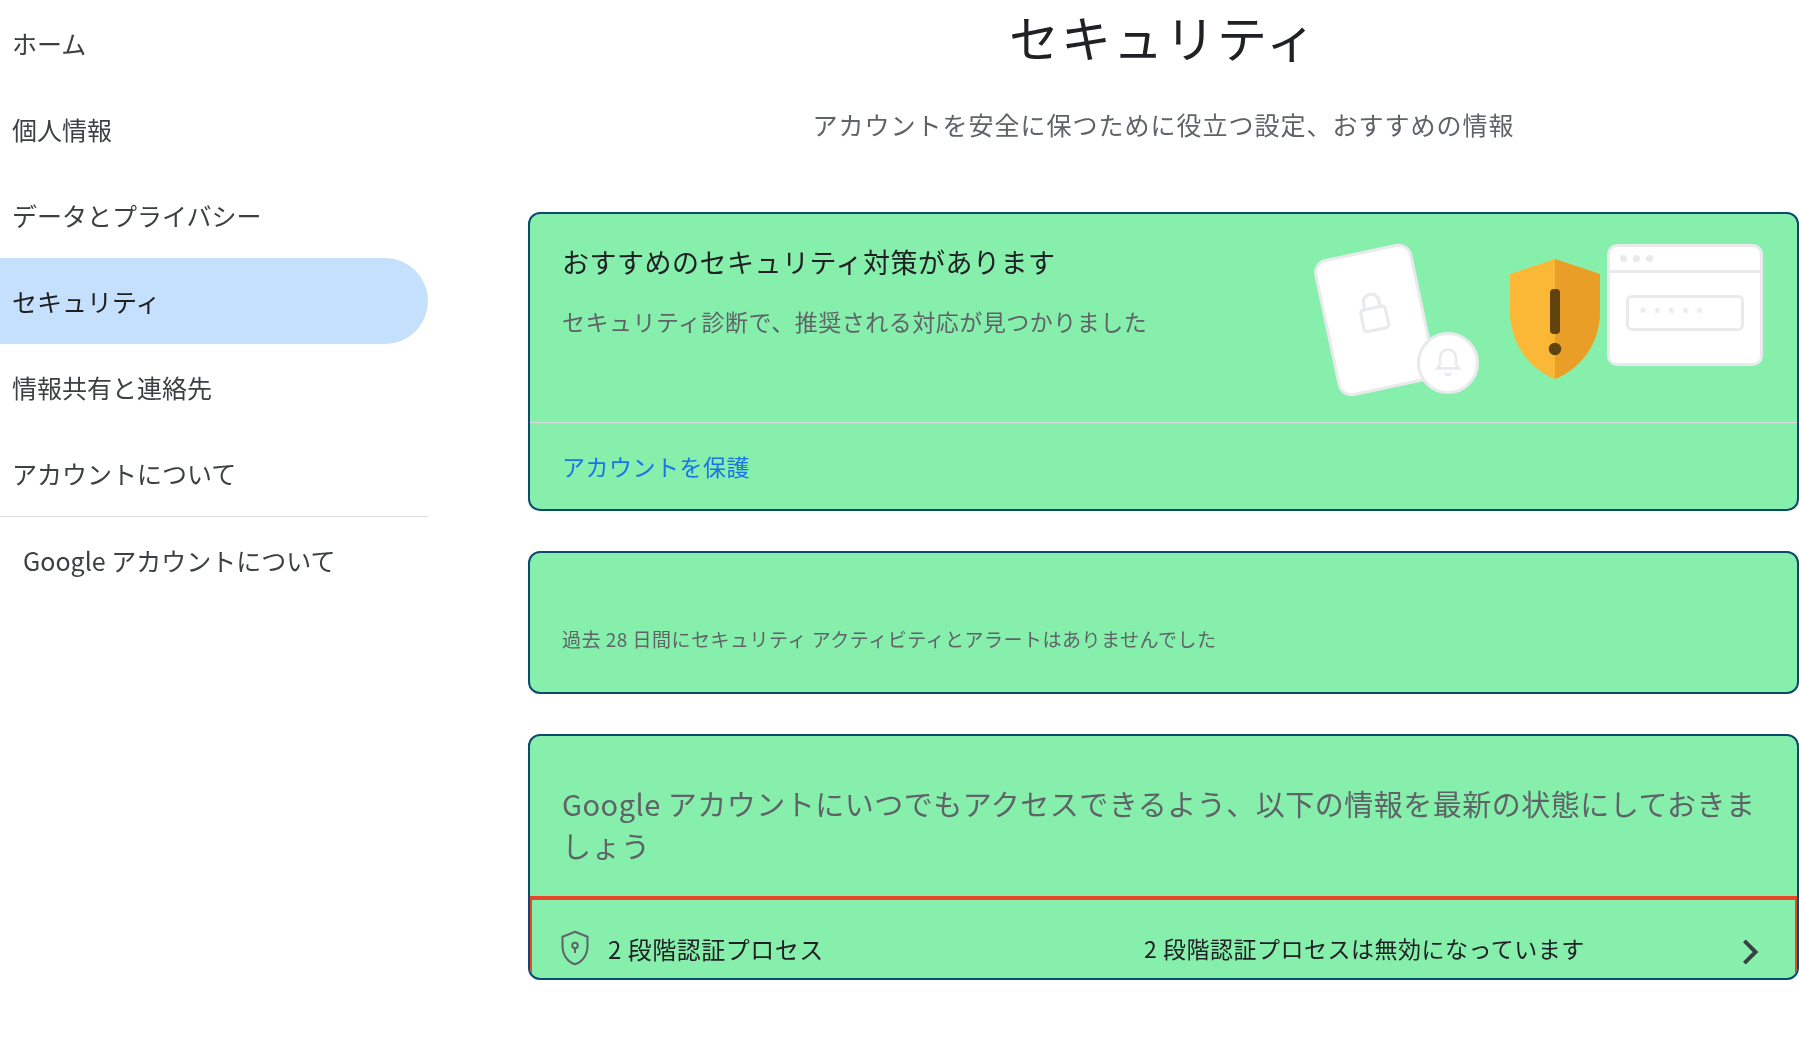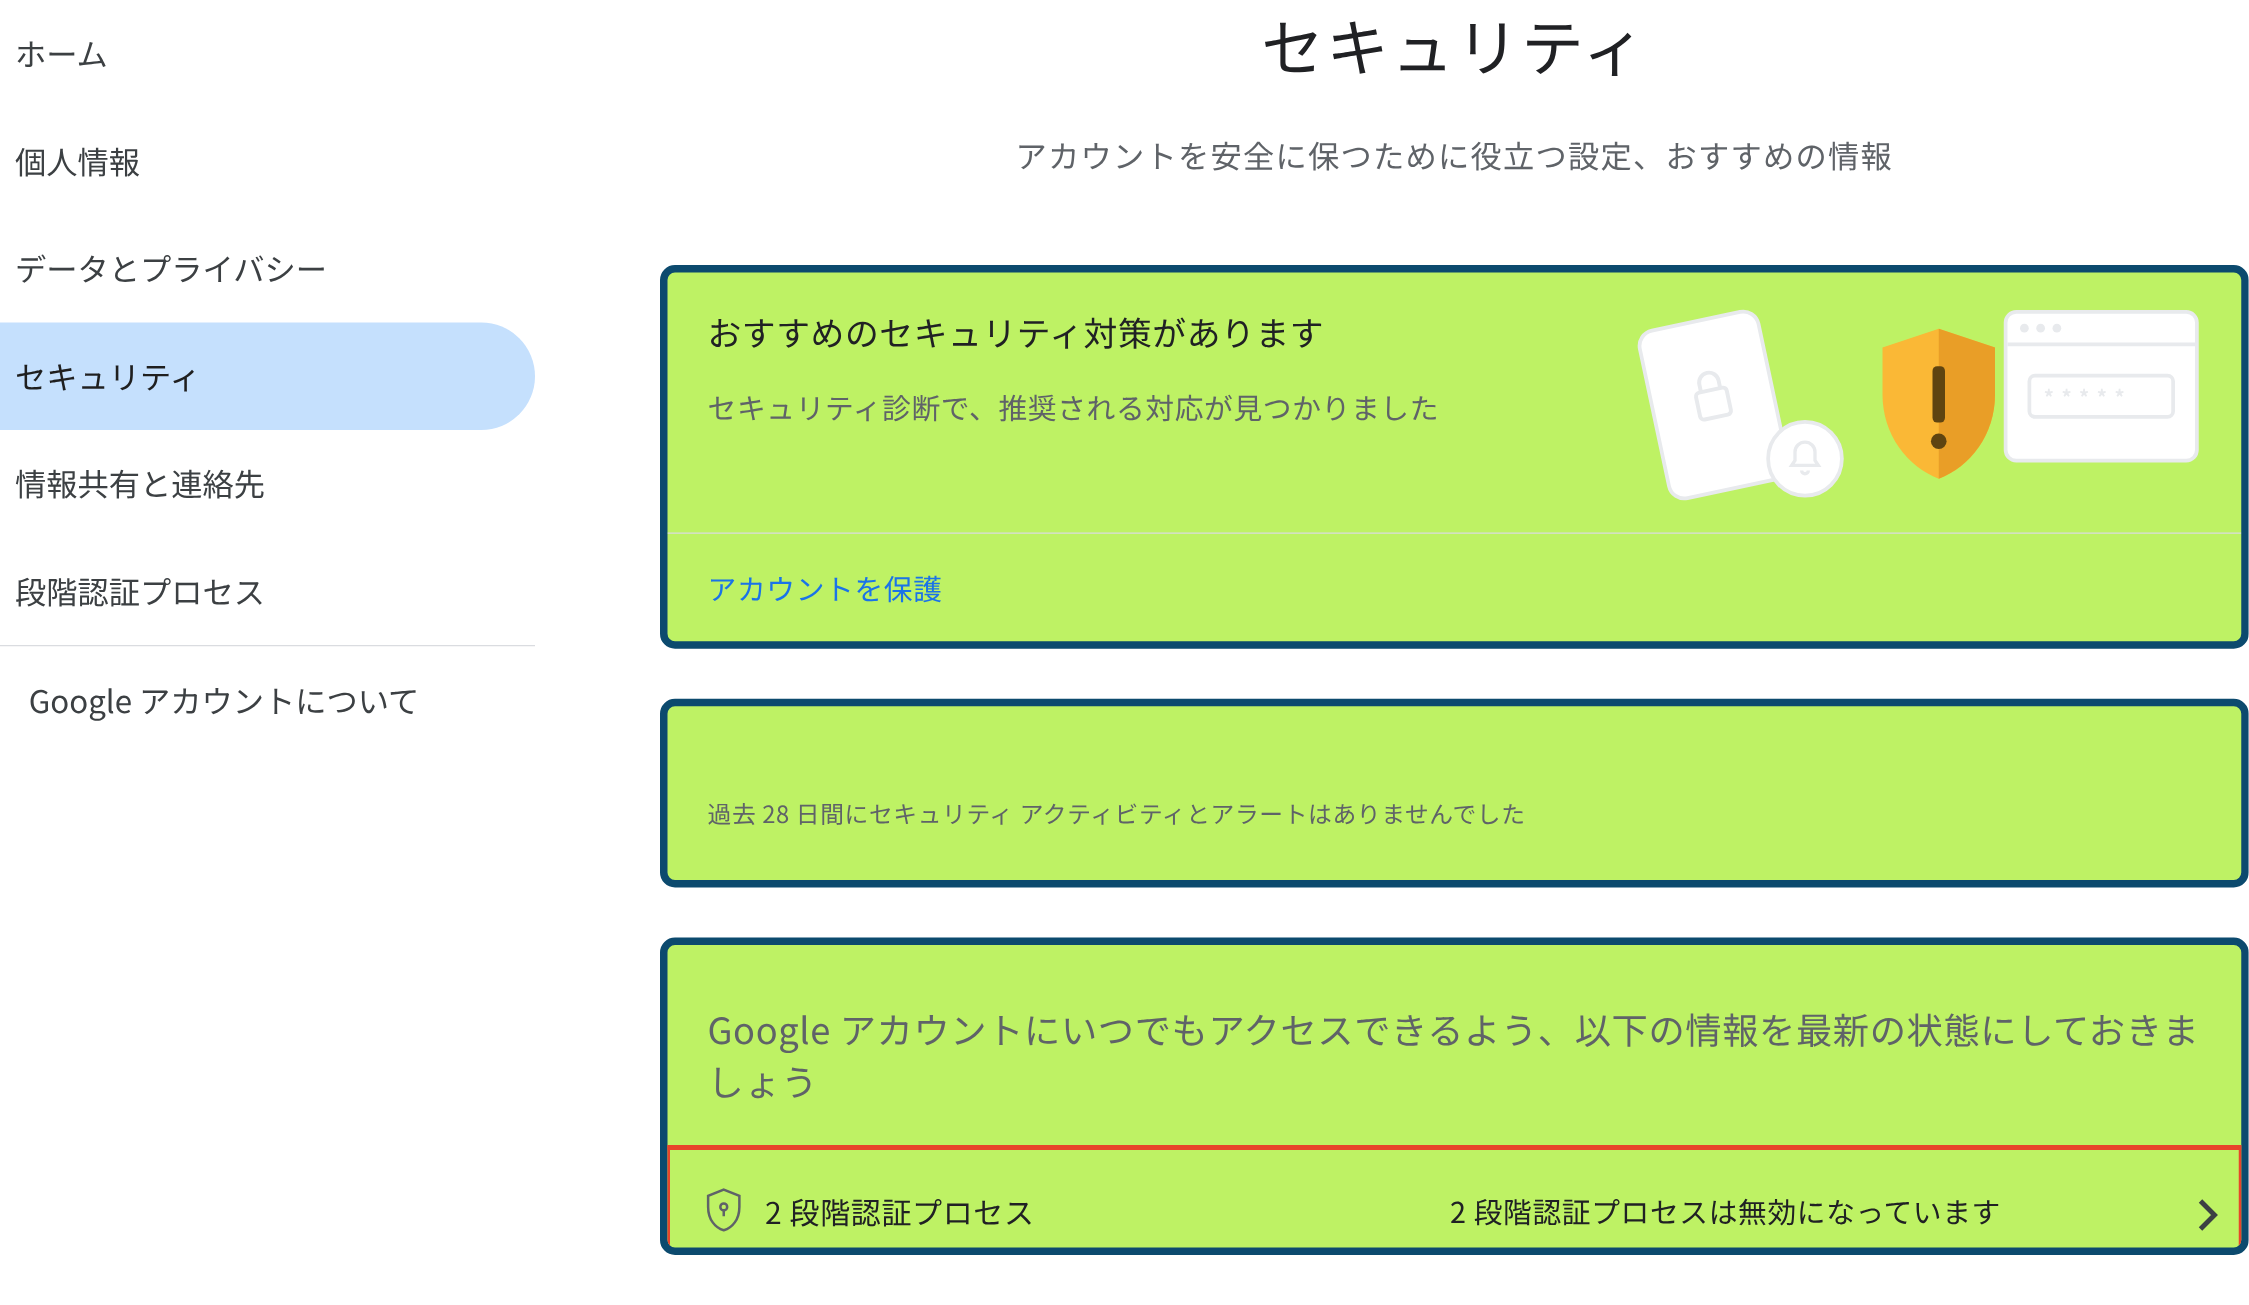--- a/index.html
+++ b/index.html
@@ -75,25 +75,25 @@
     }
     .page-subtitle {
       font-size: 25px;
       text-align: center;
       color: #5f6368;
       margin-top: 34px;
       letter-spacing: 1px;
     }
 
     .card {
-      border: 6px solid #0c4a6e;
+      border: 2px solid #0c4a6e;
       border-radius: 12px;
       margin-top: 70px;
       overflow: hidden;
-      background: #bef264;
+      background: #86efac;
     }
     .card + .card {
       margin-top: 40px;
     }
 
     
     .rec-top {
       display: flex;
       padding: 28px 32px 30px 32px;
     }
@@ -162,21 +162,21 @@
     }
 
     .row-highlight {
       border: 4px solid #e8452b;
       border-bottom: none;
       margin: 18px -2px 0 -2px;
     }
     .row {
       display: flex;
       align-items: center;
-      padding: 20px 16px 2px 28px;
+      padding: 20px 36px 2px 28px;
       cursor: pointer;
       min-height: 78px;
     }
     .row-icon {
       width: 48px;
       display: flex;
       justify-content: flex-start;
       flex-shrink: 0;
     }
     .row-label {
@@ -289,21 +289,21 @@
     <div class="sidebar-item">
       <span>データとプライバシー</span>
     </div>
     <div class="sidebar-item active">
       <span>セキュリティ</span>
     </div>
     <div class="sidebar-item">
       <span>情報共有と連絡先</span>
     </div>
     <div class="sidebar-item">
-      <span>段階認証プロセス</span>
+      <span>アカウントについて</span>
     </div>
     <hr class="sidebar-divider">
     <div class="sidebar-about">
       <span>Google アカウントについて</span>
     </div>
   </nav>
 
   <main class="main">
     <h1 class="page-title">セキュリティ</h1>
     <p class="page-subtitle">アカウントを安全に保つために役立つ設定、おすすめの情報</p>

